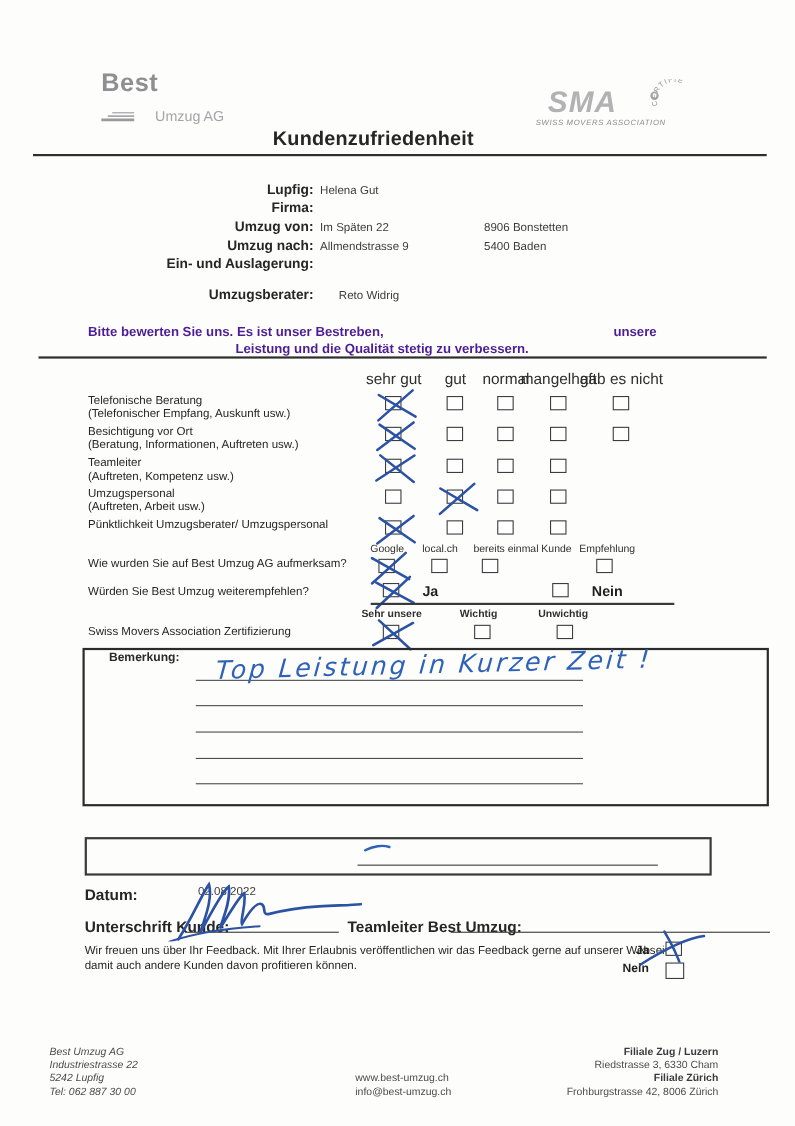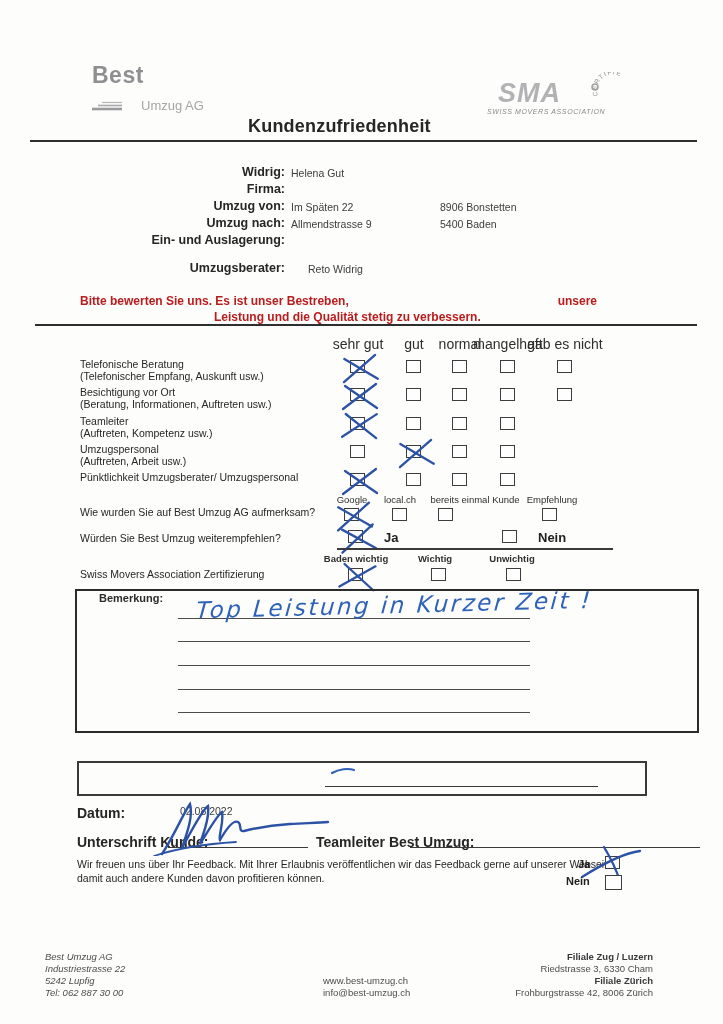--- a/index.html
+++ b/index.html
@@ -14,21 +14,21 @@
   .best-top{font-size:23px;font-weight:bold;letter-spacing:.5px;color:#8f8f92;}
   .best-sub{font-size:13px;color:#a5a5a8;margin-left:12px;margin-top:1px;}
   .smalogo{left:482px;top:72px;width:150px;}
   
   .title{left:248px;top:116px;font-size:18px;font-weight:bold;color:#262626;letter-spacing:.2px;}
   
   .dlabel{position:absolute;width:210px;left:75px;text-align:right;font-weight:bold;font-size:12.5px;color:#262626;}
   .dvalue{position:absolute;left:291px;font-size:10.5px;color:#3c3c3c;}
   .dcity{position:absolute;left:440px;font-size:10.5px;color:#3c3c3c;}
   
-  .intro{font-size:12px;font-weight:bold;color:#b91c1c;}
+  .intro{font-size:12px;font-weight:bold;color:#4c1d95;}
   
   .colhdr{position:absolute;transform:translateX(-50%);font-size:14px;color:#2e2e2e;white-space:nowrap;}
   .rowlabel{position:absolute;left:80px;font-size:10.5px;color:#262626;white-space:nowrap;}
   .rowsub{font-size:10.5px;}
   .q{position:absolute;left:80px;font-size:10.5px;color:#262626;white-space:nowrap;}
   .cb{position:absolute;width:15px;height:13px;border:1.7px solid #3d3d3d;background:#fefefe;box-sizing:border-box;}
   .xmark{position:absolute;left:-10px;top:-10px;pointer-events:none;}
   .xmark path{stroke:#2b52a4;stroke-width:2.3;fill:none;stroke-linecap:round;}
   .janein{position:absolute;font-size:13px;font-weight:bold;color:#1f1f1f;}
   
@@ -75,21 +75,21 @@
       <text font-size="6.5" fill="#8f8f92" letter-spacing="1.2" font-family="Liberation Sans, sans-serif">
         <textPath href="#certArc">CERTIFIED</textPath>
       </text>
       <text x="5" y="42" font-size="7" font-style="italic" fill="#8a8a8d" letter-spacing=".6" font-family="Liberation Sans, sans-serif">SWISS MOVERS ASSOCIATION</text>
     </svg>
   </div>
 
   <div class="abs title">Kundenzufriedenheit</div>
   <div class="hline" style="left:30px;top:140px;width:667px;"></div>
 
-  <div class="dlabel" style="top:165px;">Widrig:</div>
+  <div class="dlabel" style="top:165px;">Lupfig:</div>
   <div class="dvalue" style="top:167px;">Helena Gut</div>
   <div class="dlabel" style="top:182px;">Firma:</div>
   <div class="dvalue" style="top:184px;"></div>
   <div class="dlabel" style="top:199px;">Umzug von:</div>
   <div class="dvalue" style="top:201px;">Im Späten 22</div>
   <div class="dcity" style="top:201px;">8906 Bonstetten</div>
   <div class="dlabel" style="top:216px;">Umzug nach:</div>
   <div class="dvalue" style="top:218px;">Allmendstrasse 9</div>
   <div class="dcity" style="top:218px;">5400 Baden</div>
   <div class="dlabel" style="top:233px;">Ein- und Auslagerung:</div>
@@ -194,21 +194,21 @@
           <path d="M4 7 L36 29"></path>
         </svg>
       </div>
       <div class="cb" style="left: 502px; top: 530px;"></div>
     </div>
   <div class="janein" style="left:384px;top:530px;">Ja</div>
   <div class="janein" style="left:538px;top:530px;">Nein</div>
   <div class="thinline" style="left:337px;top:548px;width:276px;height:1.6px;"></div>
 
   <div id="importance-headers">
-      <div class="colhdr" style="left: 356px; top: 553px; font-size: 9.5px; font-weight: bold;">Baden wichtig</div>
+      <div class="colhdr" style="left: 356px; top: 553px; font-size: 9.5px; font-weight: bold;">Sehr unsere</div>
       <div class="colhdr" style="left: 435px; top: 553px; font-size: 9.5px; font-weight: bold;">Wichtig</div>
       <div class="colhdr" style="left: 512px; top: 553px; font-size: 9.5px; font-weight: bold;">Unwichtig</div>
     </div>
   <div class="q" style="top:568px;">Swiss Movers Association Zertifizierung</div>
   <div id="importance-boxes">
       <div class="cb" style="left: 348px; top: 568px;">
         <svg class="xmark" width="38" height="34" viewBox="0 0 38 34" style="transform:rotate(8deg)">
          <path d="M2 30 L35 5"></path>
           <path d="M4 7 L36 29"></path>
         </svg>

